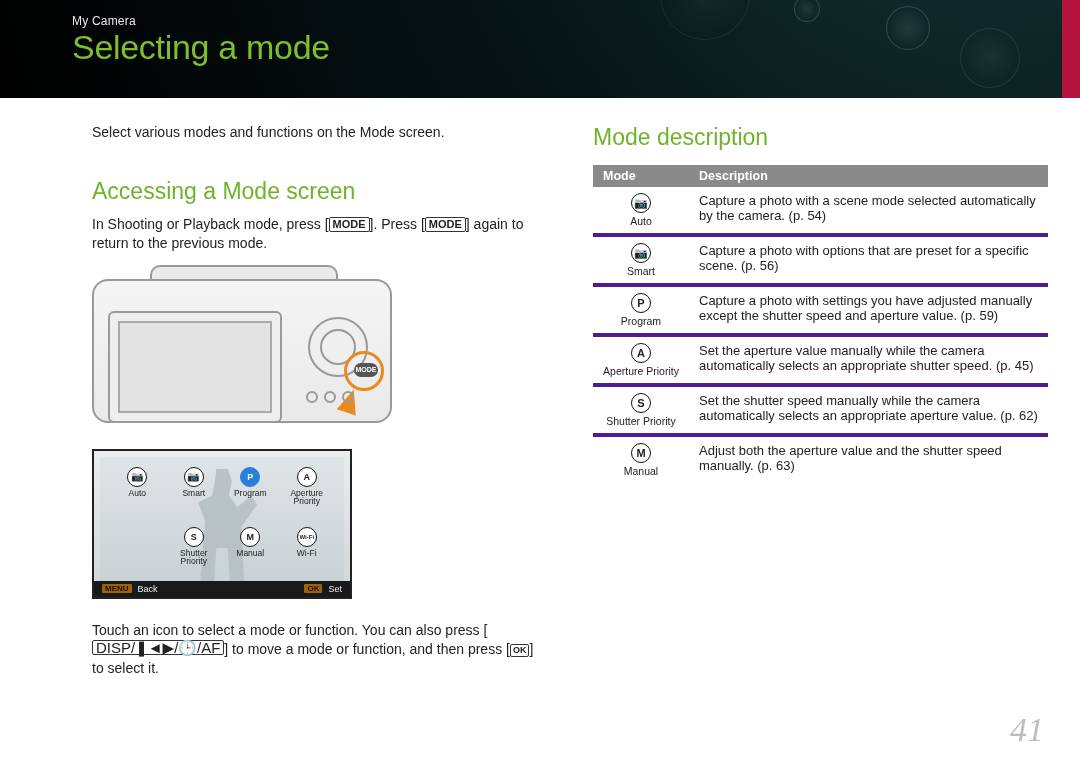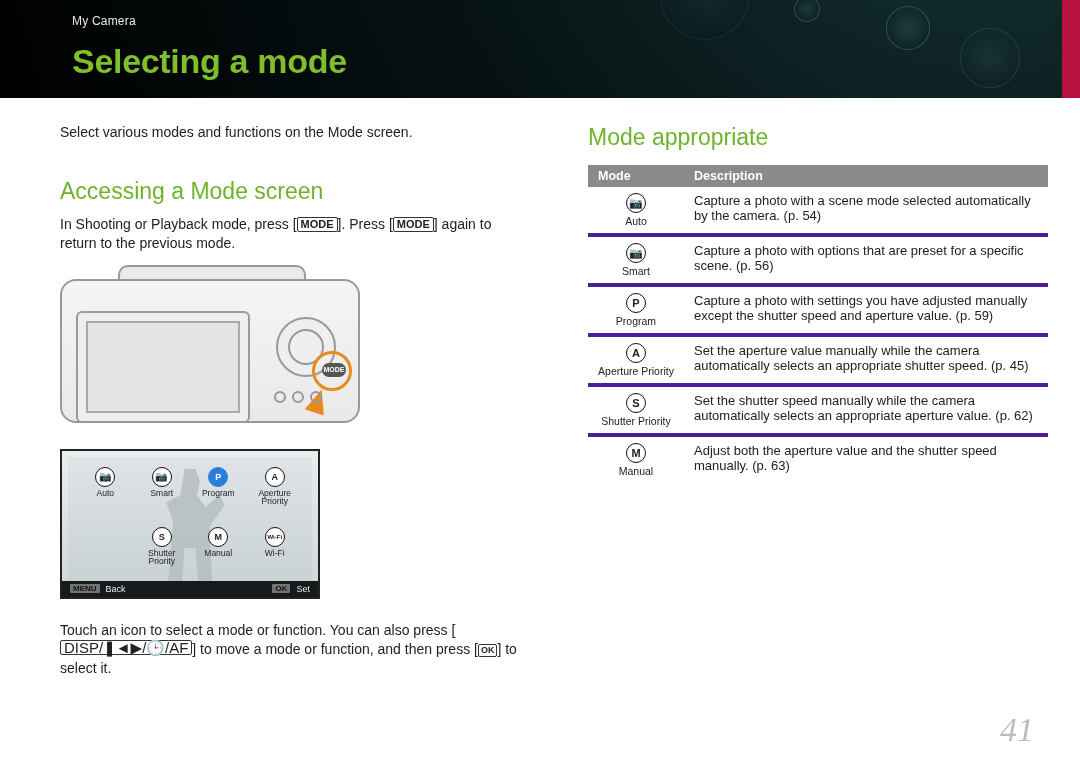--- a/index.html
+++ b/index.html
@@ -19,24 +19,25 @@
   }
   .topbar::after{
     content:"";position:absolute;right:0;top:0;bottom:0;width:18px;background:#b5123e;
   }
   .bokeh{position:absolute;border-radius:50%;border:1px solid rgba(140,200,190,.25);background:radial-gradient(circle,rgba(160,220,210,.12),rgba(0,0,0,0) 70%);}
   .b1{width:44px;height:44px;right:150px;top:6px}
   .b2{width:26px;height:26px;right:260px;top:-4px}
   .b3{width:60px;height:60px;right:60px;top:28px;opacity:.6}
   .b4{width:90px;height:90px;right:330px;top:-50px;opacity:.4}
   .breadcrumb { color:#e8e8e8; font-size:12px; letter-spacing:.2px; }
-  .title { color:#7fbf2e; font-size:34px; font-weight:700; margin-top:14px; letter-spacing:-.3px;}
+  .title { color:#7fbf2e; font-size:34px; font-weight:400; margin-top:0; letter-spacing:-.3px;}
   .page {
-    display:flex; gap:68px;
+    display:flex; gap:46px;
     padding: 26px 32px 0 60px;
+    margin-left: 32px;
   }
   .col { flex:1 1 0; min-width:0; }
   .lead { font-size:14px; color:#222; }
   h2.sub { color:#6fb32a; font-size:23px; font-weight:400; margin-top:38px; margin-bottom:10px; }
   h2.sub.right{margin-top:0;}
   .para { font-size:14px; line-height:1.35; }
   .modebtn{display:inline-block;font-size:11px;font-weight:600;border:1px solid #333;border-radius:2px;padding:0 3px;line-height:13px;vertical-align:1px;background:#fff;}
   .okbtn{display:inline-block;font-size:9px;font-weight:600;border:1px solid #333;border-radius:2px;padding:0 2px;line-height:11px;vertical-align:1px;}
   
   .camera-illus{
@@ -63,33 +64,33 @@
   .silhouette{position:absolute;left:50%;top:12px;transform:translateX(-50%);width:70px;height:120px;background:#b6bfc2;clip-path:polygon(42% 0,58% 0,64% 10%,60% 22%,72% 32%,92% 22%,100% 30%,78% 48%,82% 100%,62% 100%,58% 66%,42% 66%,38% 100%,18% 100%,26% 44%,16% 28%,36% 22%,40% 10%);opacity:.9;}
   .ms-grid{position:absolute;left:10px;right:10px;top:10px;display:grid;grid-template-columns:repeat(4,1fr);gap:4px 2px;}
   .ms-item{display:flex;flex-direction:column;align-items:center;gap:2px;}
   .ms-icon{width:20px;height:20px;border:1.5px solid #111;border-radius:50%;background:#fff;display:flex;align-items:center;justify-content:center;font-size:9px;font-weight:700;}
   .ms-icon.sel{background:#2a7fda;color:#fff;border-color:#2a7fda;}
   .ms-icon.cam{font-size:10px;}
   .ms-label{font-size:8.5px;text-align:center;line-height:1;}
   .ms-row2{position:absolute;left:10px;right:10px;top:70px;display:grid;grid-template-columns:repeat(4,1fr);gap:4px 2px;}
   .ms-row2 .ms-item:first-child{grid-column:2}
   .ms-foot{position:absolute;left:0;right:0;bottom:0;height:16px;background:#17191a;color:#eee;display:flex;align-items:center;font-size:9px;padding:0 8px;gap:6px;}
-  .ms-foot .tag{background:#737373;color:#111;font-weight:700;font-size:8px;padding:0 3px;border-radius:1px;}
+  .ms-foot .tag{background:#a16207;color:#111;font-weight:700;font-size:8px;padding:0 3px;border-radius:1px;}
   .ms-foot .spacer{flex:1}
   
   table.modes{width:100%;border-collapse:collapse;font-size:13px;margin-top:14px;}
   table.modes th{background:#8a8a8a;color:#fff;text-align:left;font-weight:600;font-size:12.5px;padding:4px 10px;}
   table.modes td{padding:6px 10px;border-bottom:4px solid #4c1d95;vertical-align:top;}
   table.modes tr:last-child td{border-bottom:none;}
   .mode-cell{width:96px;text-align:center;font-size:11px;}
   .mode-ic{display:inline-flex;align-items:center;justify-content:center;width:20px;height:20px;border:1.5px solid #111;border-radius:50%;font-weight:700;font-size:11px;margin-bottom:2px;background:#fff;}
   .mode-ic.cam::before{content:"📷";font-size:11px;}
   .mode-name{display:block;font-size:10.5px;}
   .pagenum{
-    position:absolute;right:46px;bottom:16px;color:#bdbdbd;font-style:italic;font-size:34px;font-family:Georgia,serif;
+    position:absolute;right:36px;bottom:16px;color:#bdbdbd;font-style:italic;font-size:34px;font-family:Georgia,serif;
   }
   .nav-token{display:inline-block;font-size:15px;border:1px solid #333;border-radius:2px;padding:0 3px;line-height:13px;vertical-align:1px;}
 </style>
 </head>
 <body>
 
 <div class="topbar">
   <div class="bokeh b1"></div>
   <div class="bokeh b2"></div>
   <div class="bokeh b3"></div>
@@ -172,21 +173,21 @@
         <span>Set</span>
       </div>
     </div>
 
     <p class="para" style="margin-top:22px">
       <span>Touch an icon to select a mode or function. You can also press [</span><span class="nav-token">DISP/❚◄▶/🕒/AF</span><span>] to move a mode or function, and then press [</span><span class="okbtn">OK</span><span>] to select it.</span>
     </p>
   </div>
 
   <div class="col">
-    <h2 class="sub right">Mode appropriate</h2>
+    <h2 class="sub right">Mode description</h2>
     <table class="modes">
       <thead>
         <tr>
           <th>Mode</th>
           <th>Description</th>
         </tr>
       </thead>
       <tbody>
         <tr>
           <td class="mode-cell"><span class="mode-ic cam"></span><span class="mode-name">Auto</span></td>

